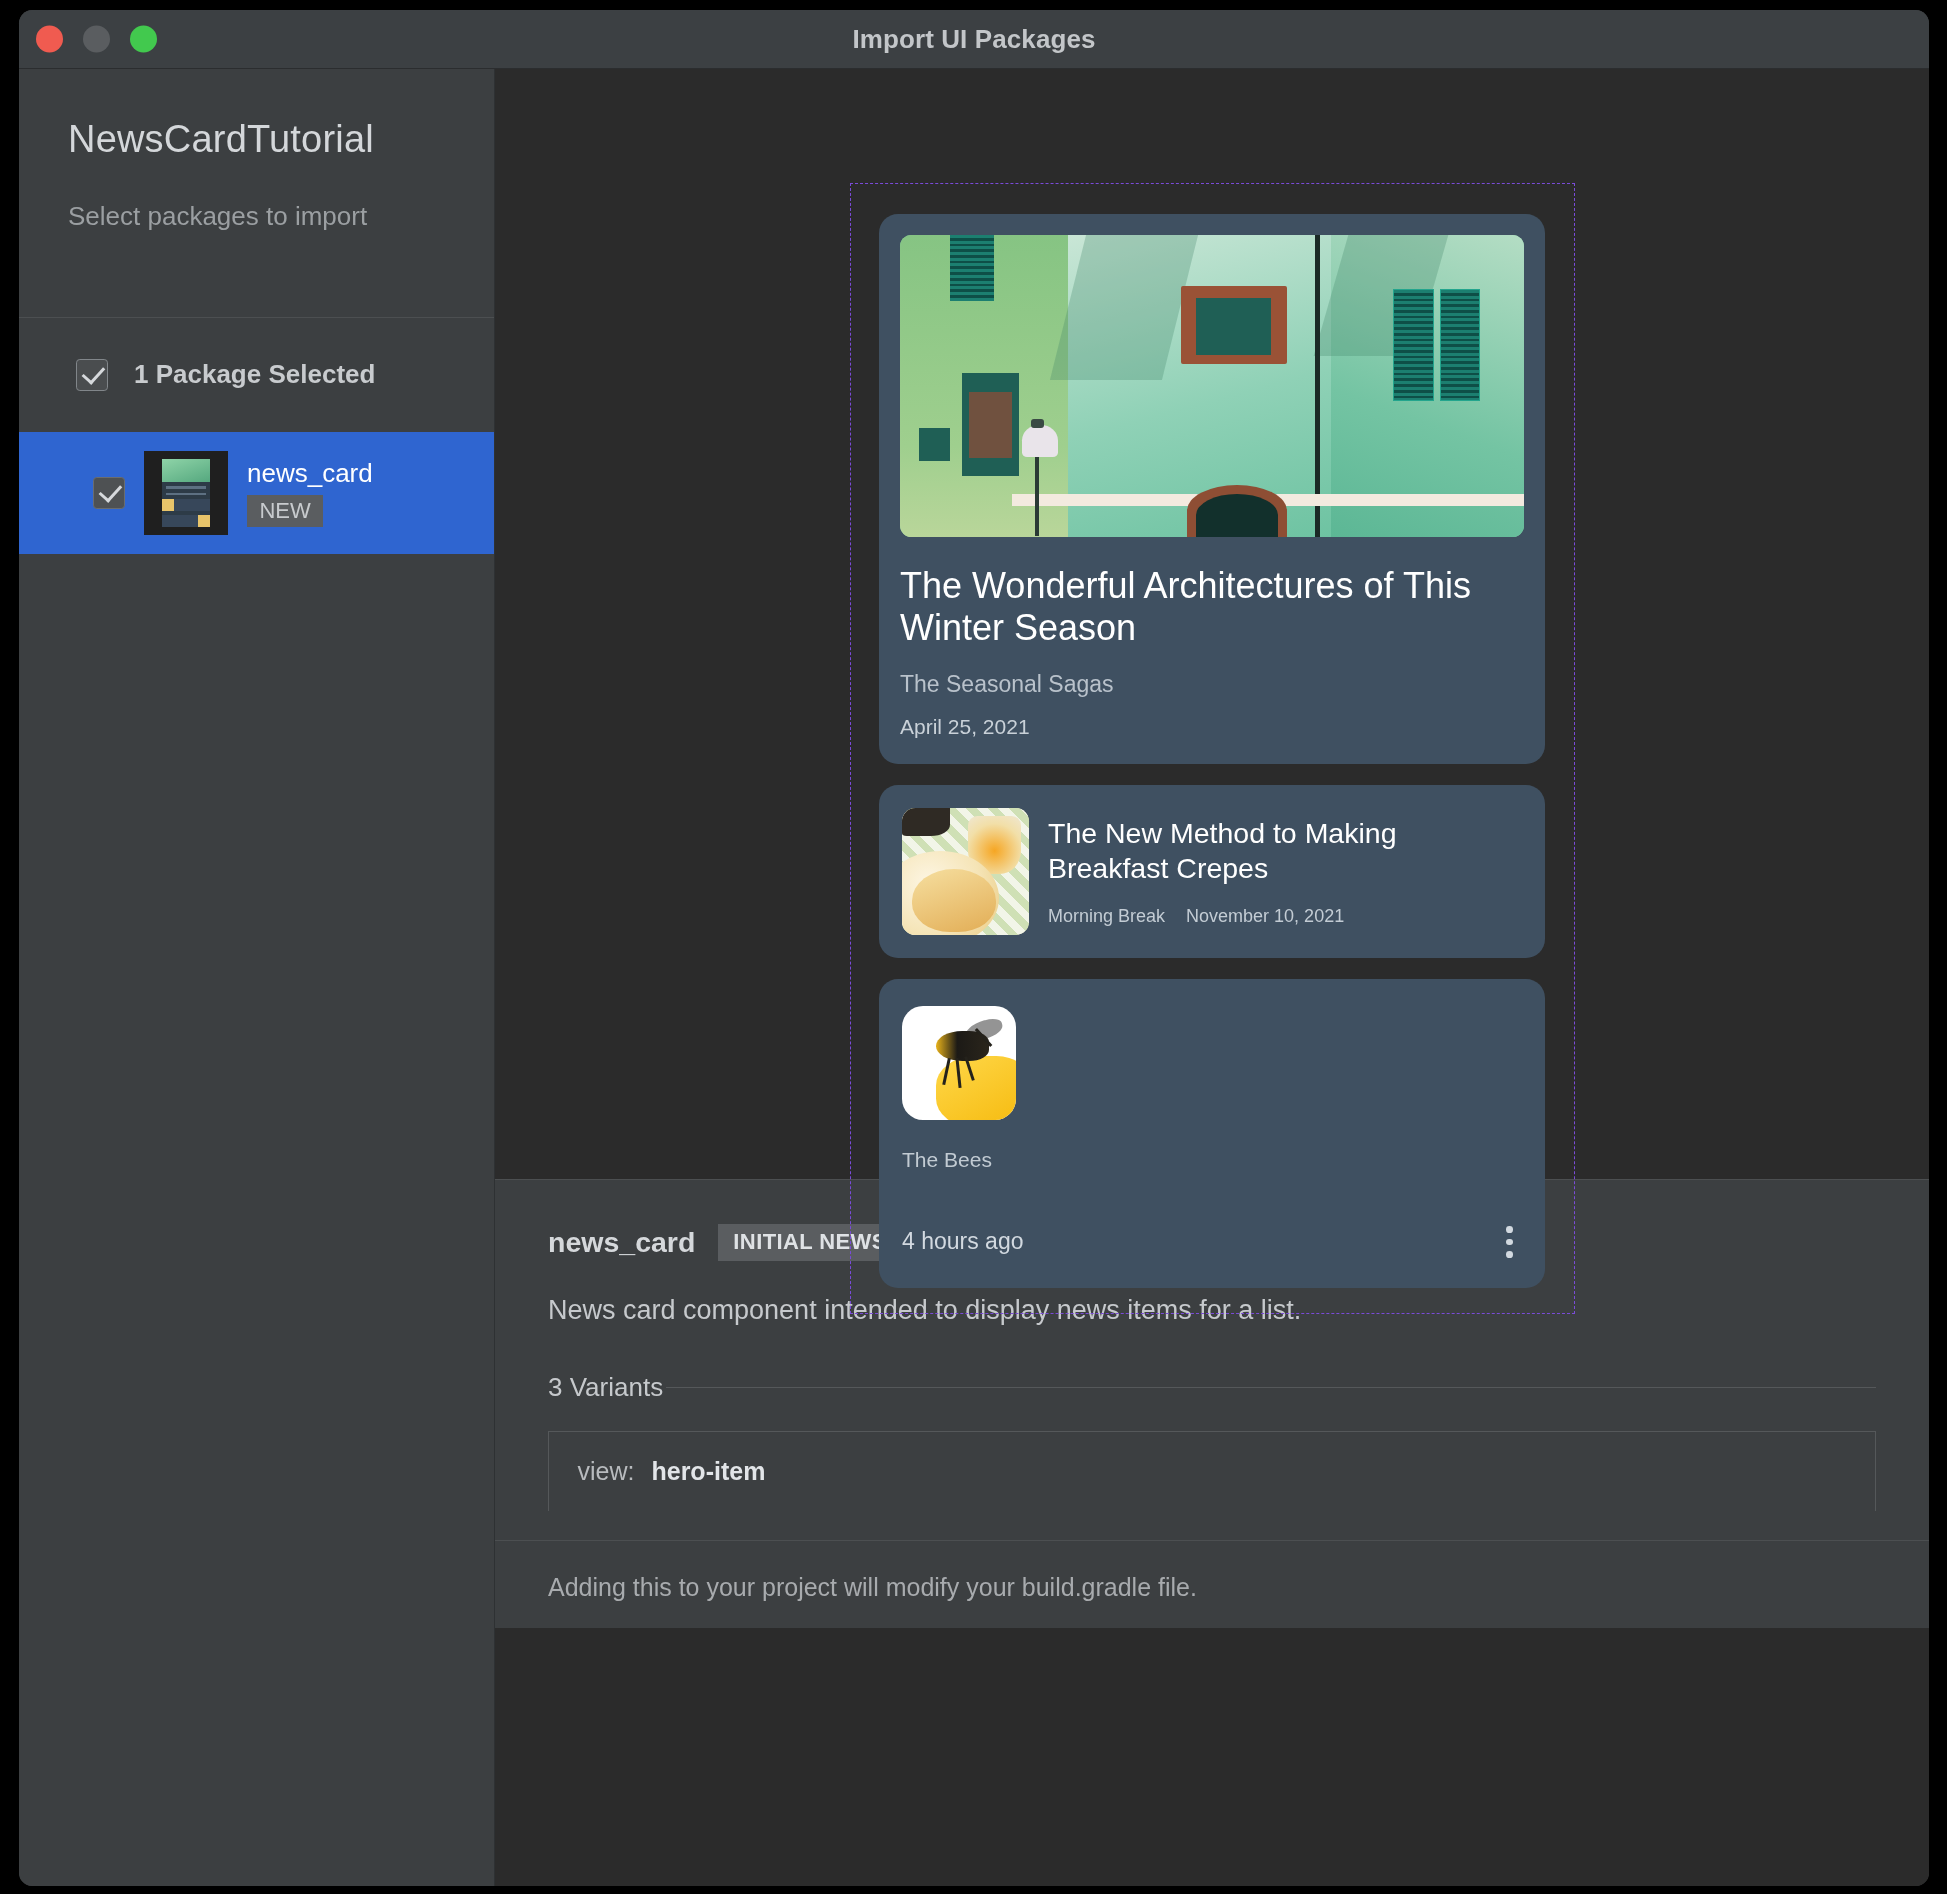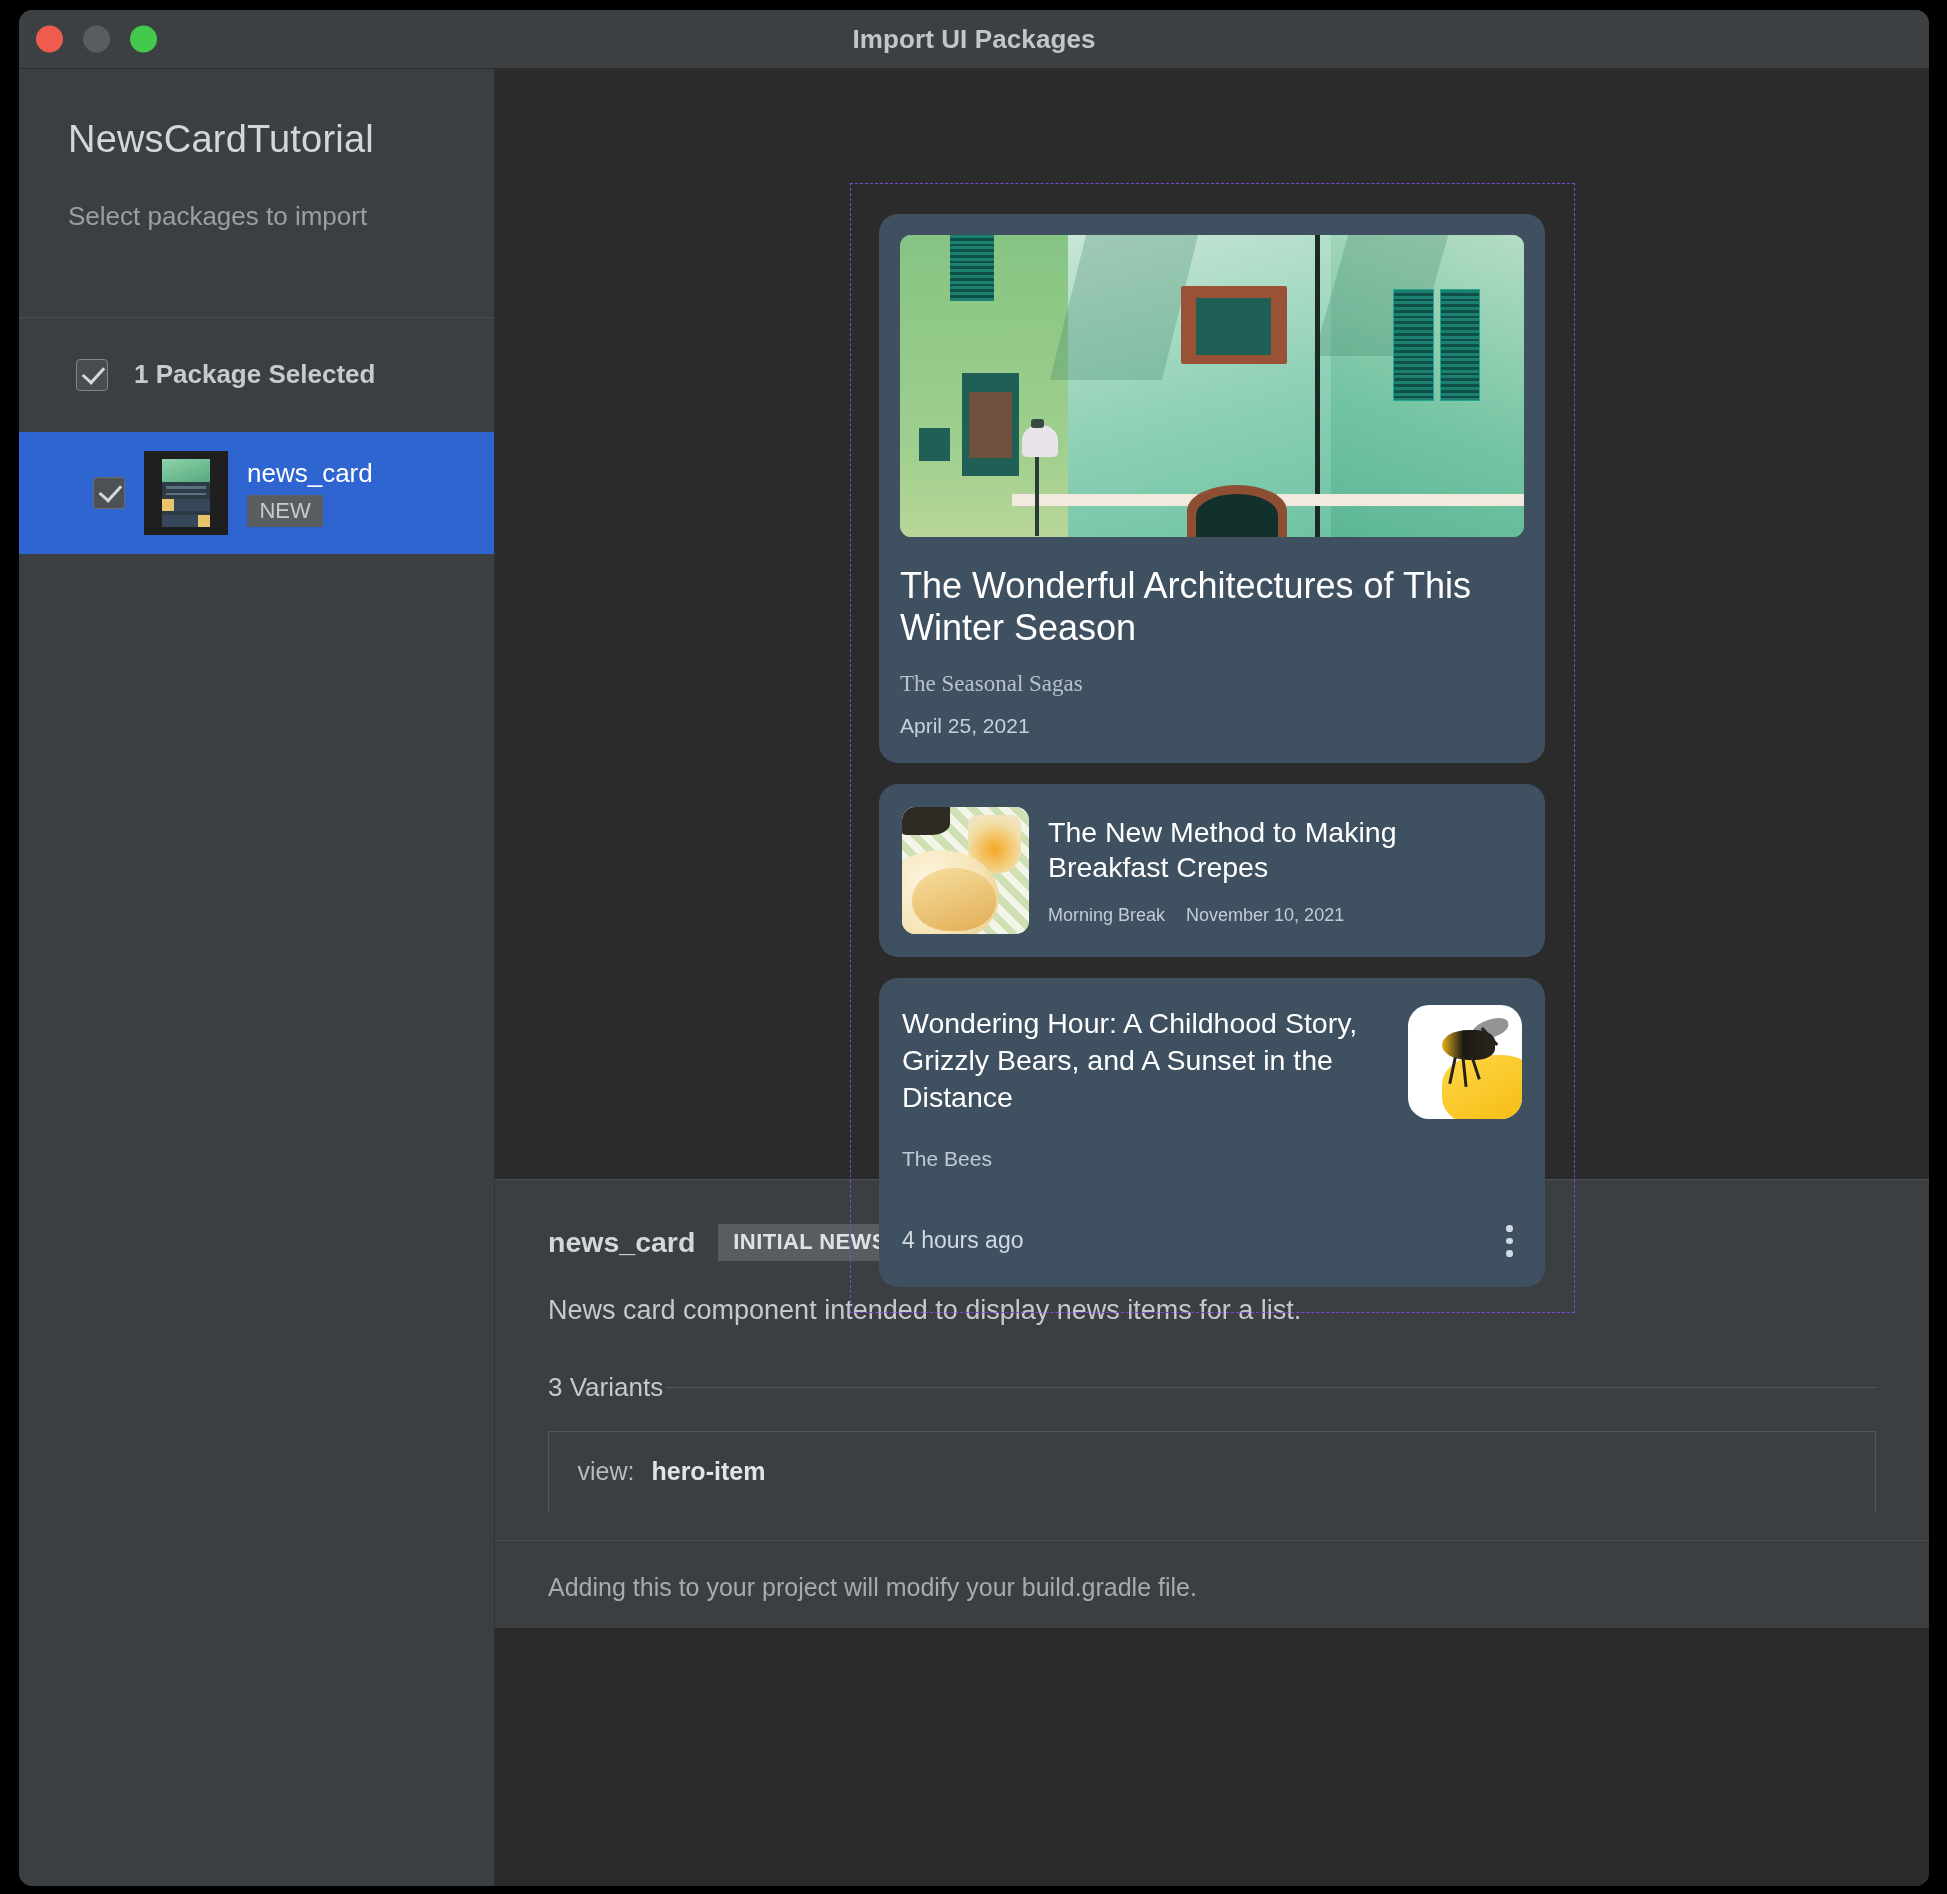--- a/index.html
+++ b/index.html
@@ -209,21 +209,20 @@
     margin-top: 28.5px;
     font-size: 36px;
     line-height: 1.18;
     color: #ffffff;
     font-weight: normal;
   }
   #hero-source {
     margin-top: 21px;
     font-size: 23px;
     color: #b9c2cb;
-    font-family: Liberation Serif, serif;
   }
   #hero-date {
     margin-top: 17px;
     font-size: 21px;
     color: #c9d1d8;
   }
 
   
   #card2 {
     margin-top: 21px;
@@ -470,21 +469,20 @@
               <span id="card2-title">The New Method to Making Breakfast Crepes</span>
               <span id="card2-meta">
                 <span>Morning Break</span>
                 <span>November 10, 2021</span>
               </span>
             </span>
           </div>
 
           <div class="ncard" id="card3">
             <div id="card3-top">
-              <div id="card3-title">Wondering Hour: A Childhood Story, Grizzly Bears, and A Sunset in the Distance</div>
               <span id="bee-thumb">
                 <span class="bz-yellow"></span>
                 <span class="bz-wing"></span>
                 <span class="bz-body"></span>
                 <span class="bz-leg" style="left:38%;top:46%;height:24%;transform:rotate(12deg);"></span>
                 <span class="bz-leg" style="left:48%;top:46%;height:26%;transform:rotate(-6deg);"></span>
                 <span class="bz-leg" style="left:58%;top:44%;height:22%;transform:rotate(-18deg);"></span>
                 <span class="bz-leg" style="left:70%;top:18%;height:20%;transform:rotate(-42deg);"></span>
               </span>
             </div>

